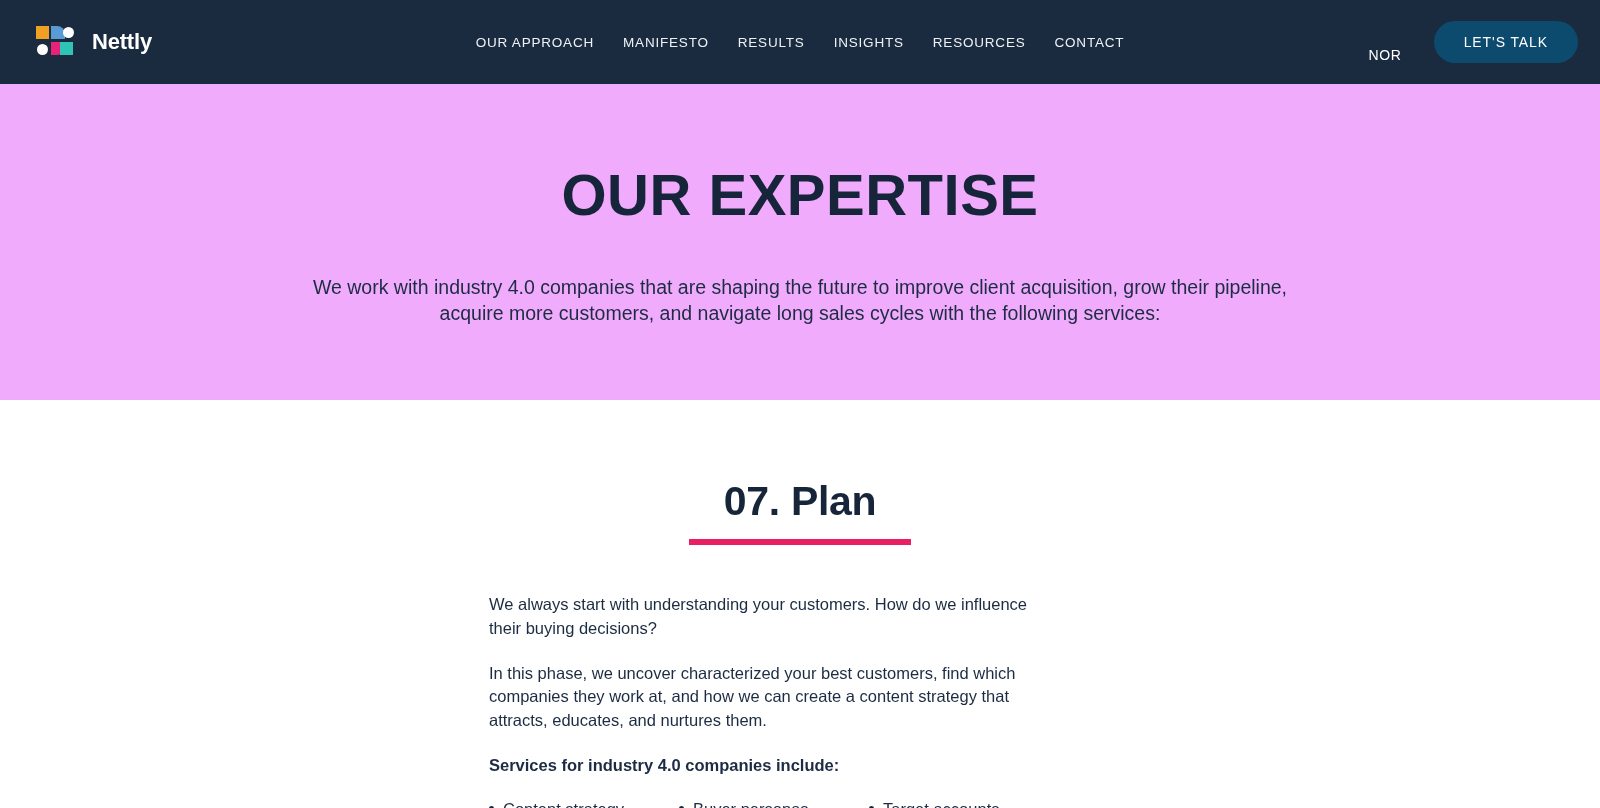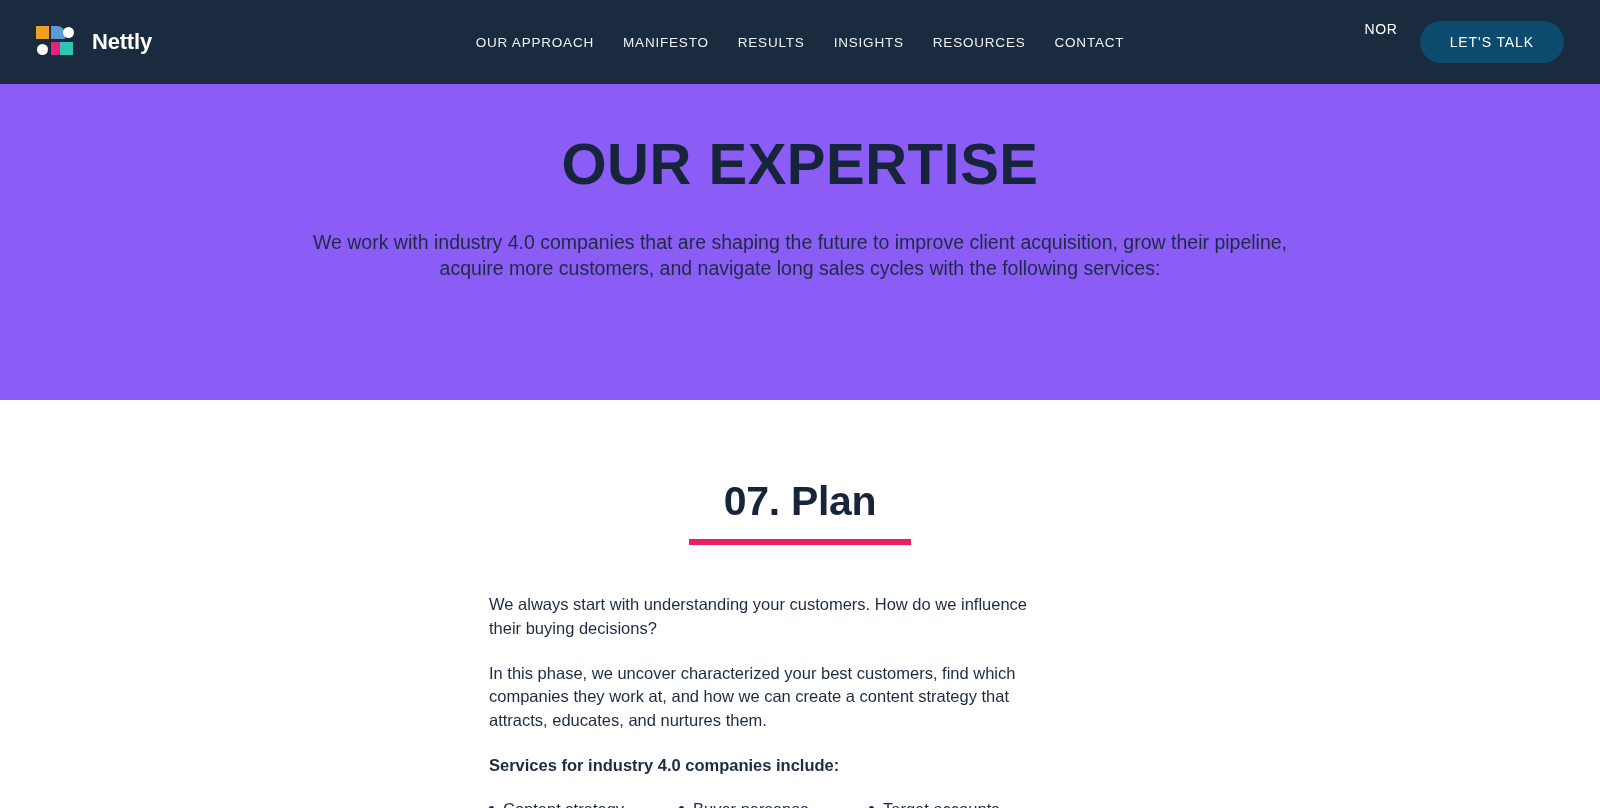--- a/index.html
+++ b/index.html
@@ -61,24 +61,24 @@
     color: #eef2f6;
     font-size: 13.5px;
     letter-spacing: 0.8px;
     text-decoration: none;
     cursor: pointer;
     white-space: nowrap;
   }
 
   .header-right {
     position: absolute;
-    right: 36px;
-    display: flex;
-    align-items: flex-start;
-    gap: 22px;
+    right: 22px;
+    display: flex;
+    align-items: flex-end;
+    gap: 32px;
   }
 
   .lang-switch {
     color: #ffffff;
     font-size: 14px;
     letter-spacing: 0.7px;
     cursor: pointer;
   }
 
   .cta-button {
@@ -90,36 +90,36 @@
     padding: 0 30px;
     font-family: "Liberation Sans", sans-serif;
     font-size: 14px;
     letter-spacing: 0.9px;
     cursor: pointer;
     white-space: nowrap;
   }
 
   
   .hero {
-    background: #8b5cf6;
+    background: #f0abfc;
     height: 316px;
-    padding-top: 48px;
+    padding-top: 79px;
     text-align: center;
   }
 
   .hero-title {
     font-size: 58px;
     font-weight: bold;
     letter-spacing: 0.5px;
     color: #16253a;
     line-height: 1.1;
   }
 
   .hero-sub {
-    margin: 34px auto 0;
+    margin: 48px auto 0;
     width: 980px;
     font-size: 19.5px;
     line-height: 1.33;
     color: #1d2c42;
   }
 
   
   .content {
     background: #ffffff;
     padding-top: 78px;

